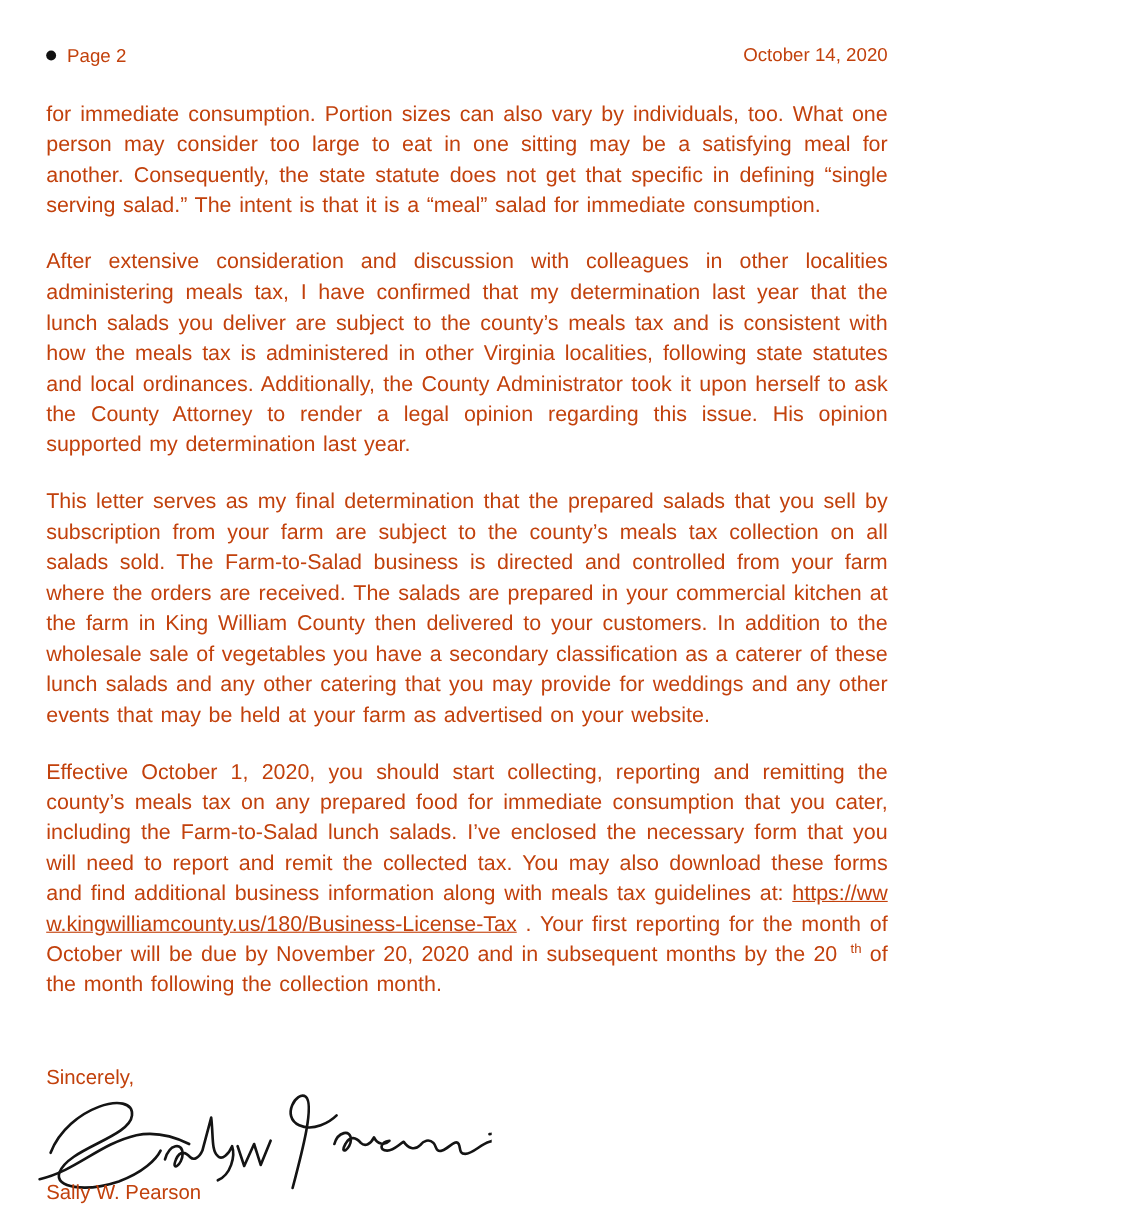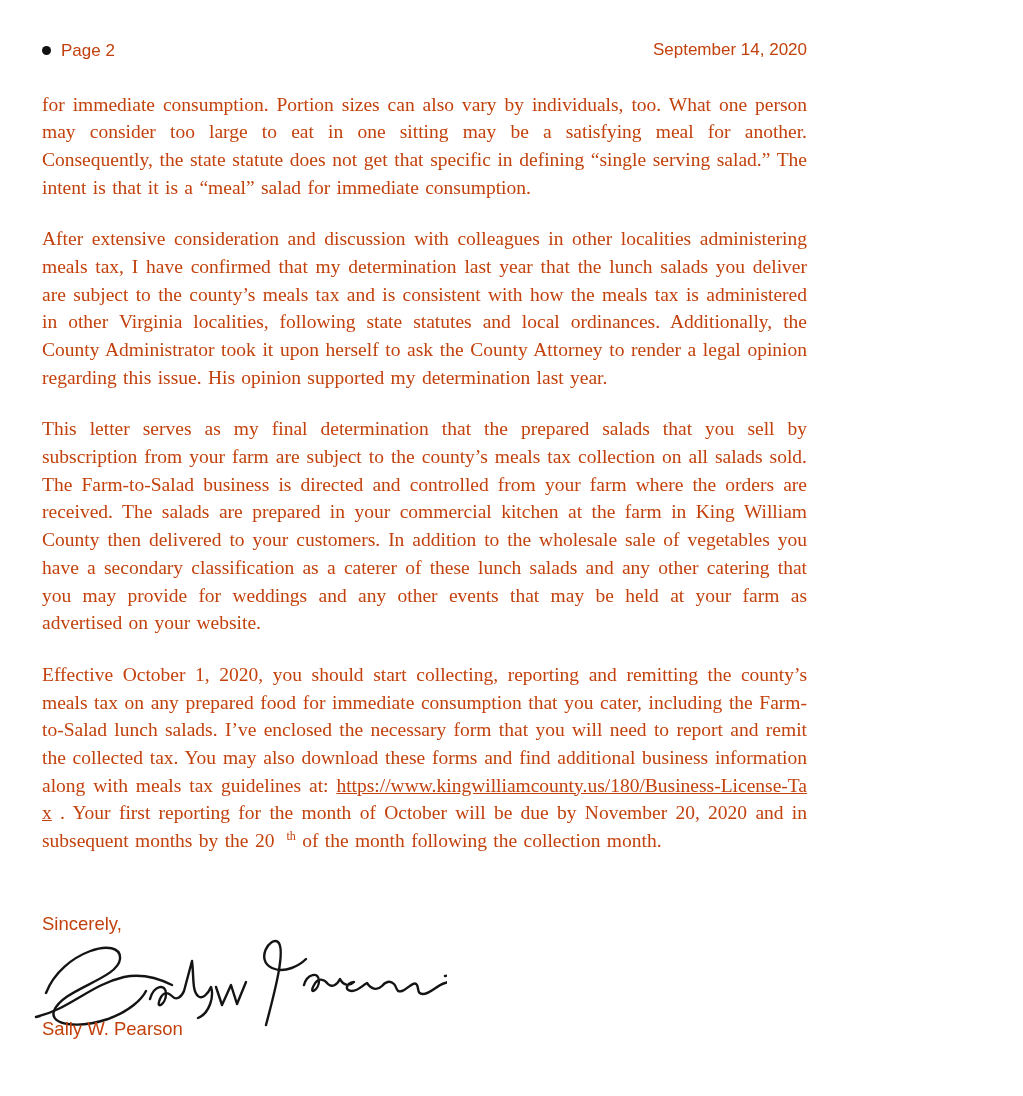--- a/index.html
+++ b/index.html
@@ -31,21 +31,21 @@
   }
   .bullet-dot {
     display: inline-block;
     width: 9px;
     height: 9px;
     border-radius: 50%;
     background: #111;
     flex: 0 0 auto;
   }
   .letter-body p {
-    font-family: Liberation Serif, serif;
+    font-family: Liberation Sans, sans-serif;
     font-size: 19.5px;
     line-height: 1.42;
     text-align: justify;
     margin: 0 0 24px 0;
     word-spacing: 1.5px;
   }
   .letter-body p.para-4 {
     margin-bottom: 0;
   }
   .doc-link {
@@ -81,21 +81,21 @@
 </head>
 <body>
 
 <div class="page">
 
   <div class="letter-header">
     <div class="page-label-wrap">
       <span class="bullet-dot"></span>
       <span>Page 2</span>
     </div>
-    <div>September 14, 2020</div>
+    <div>October 14, 2020</div>
   </div>
 
   <div class="letter-body">
     <p>for immediate consumption.  Portion sizes can also vary by individuals, too.  What one person may consider too large to eat in one sitting may be a satisfying meal for another. Consequently, the state statute does not get that specific in defining “single serving salad.” The intent is that it is a “meal” salad for immediate consumption.</p>
     <p>After extensive consideration and discussion with colleagues in other localities administering meals tax, I have confirmed that my determination last year that the lunch salads you deliver are subject to the county’s meals tax and is consistent with how the meals tax is administered in other Virginia localities, following state statutes and local ordinances.  Additionally, the County Administrator took it upon herself to ask the County Attorney to render a legal opinion regarding this issue.  His opinion supported my determination last year.</p>
     <p>This letter serves as my final determination that the prepared salads that you sell by subscription from your farm are subject to the county’s meals tax collection on all salads sold. The Farm-to-Salad business is directed and controlled from your farm where the orders are received.  The salads are prepared in your commercial kitchen at the farm in King William County then delivered to your customers.  In addition to the wholesale sale of vegetables you have a secondary classification as a caterer of these lunch salads and any other catering that you may provide for weddings and any other events that may be held at your farm as advertised on your website.</p>
     <p class="para-4"><span>Effective October 1, 2020, you should start collecting, reporting and remitting the county’s meals tax on any prepared food for immediate consumption that you cater, including the Farm-to-Salad lunch salads.  I’ve enclosed the necessary form that you will need to report and remit the collected tax.  You may also download these forms and find additional business information along with meals tax guidelines at: </span><a href="#" class="doc-link">https://www.kingwilliamcounty.us/180/Business-License-Tax</a><span> .  Your first reporting for the month of October will be due by November 20, 2020 and in subsequent months by the 20</span><sup class="ordinal">th</sup><span> of the month following the collection month.</span></p>
   </div>
 
   <div class="closing-block">

